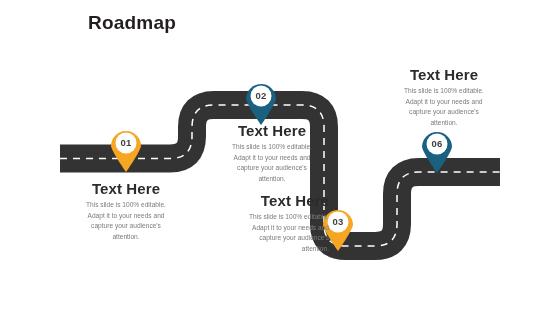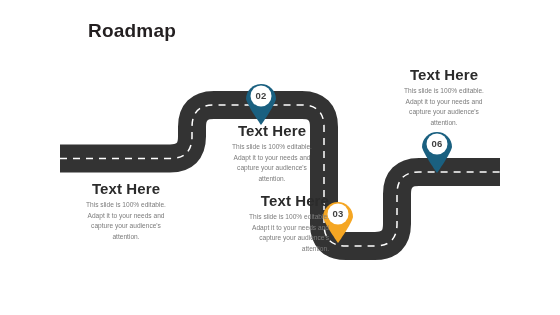--- a/index.html
+++ b/index.html
@@ -17,21 +17,20 @@
   }
   #title {
     position: absolute;
     left: 88px;
     top: 12px;
     font-size: 19px;
     font-weight: 700;
     color: #231f20;
     letter-spacing: 0.2px;
     white-space: nowrap;
-    margin-top: 8px;
   }
   #road-layer {
     position: absolute;
     left: 0;
     top: 0;
     width: 560px;
     height: 315px;
   }
   .pin {
     position: absolute;
@@ -68,21 +67,21 @@
     font-size: 6.6px;
     line-height: 1.62;
     color: #7c7c7c;
     text-align: center;
   }
   .b-right  .block-title,
   .b-right  .block-body { text-align: right; }
   
   #pin-01 { left: 108px; top: 125px; }
   #pin-02 { left: 243px; top: 78px; }
-  #pin-03 { left: 320px; top: 196px; }
+  #pin-03 { left: 320px; top: 204px; }
   #pin-04 { left: 419px; top: 126px; }
   #block-01 { left: 78px; top: 180px; }
   #block-02 { left: 224px; top: 122px; }
   #block-03 { left: 233px; top: 192px; }
   #block-04 { left: 396px; top: 66px; }
 </style>
 </head>
 <body>
 
 <div id="slide">
@@ -115,20 +114,27 @@
              Q 324 105 324 127
              L 324 224
              Q 324 246 346 246
              L 375 246
              Q 397 246 397 224
              L 397 194
              Q 397 172 419 172
              L 500 172" fill="none" stroke="#ffffff" stroke-width="1.5" stroke-dasharray="7 6" stroke-linecap="butt"></path>
   </svg>
 
+  <div class="pin" id="pin-01">
+    <svg width="36" height="48" viewBox="0 0 36 48">
+      <path d="M18 47 C18 47 4.5 28 3 21 A15 15 0 1 1 33 21 C31.5 28 18 47 18 47 Z" fill="#f5a623"></path>
+      <circle cx="18" cy="18" r="10.5" fill="#ffffff"></circle>
+    </svg>
+    <div class="pin-num">01</div>
+  </div>
 
   <div class="pin" id="pin-02">
     <svg width="36" height="48" viewBox="0 0 36 48">
       <path d="M18 47 C18 47 4.5 28 3 21 A15 15 0 1 1 33 21 C31.5 28 18 47 18 47 Z" fill="#1a6080"></path>
       <circle cx="18" cy="18" r="10.5" fill="#ffffff"></circle>
     </svg>
     <div class="pin-num">02</div>
   </div>
 
   <div class="pin" id="pin-03">

